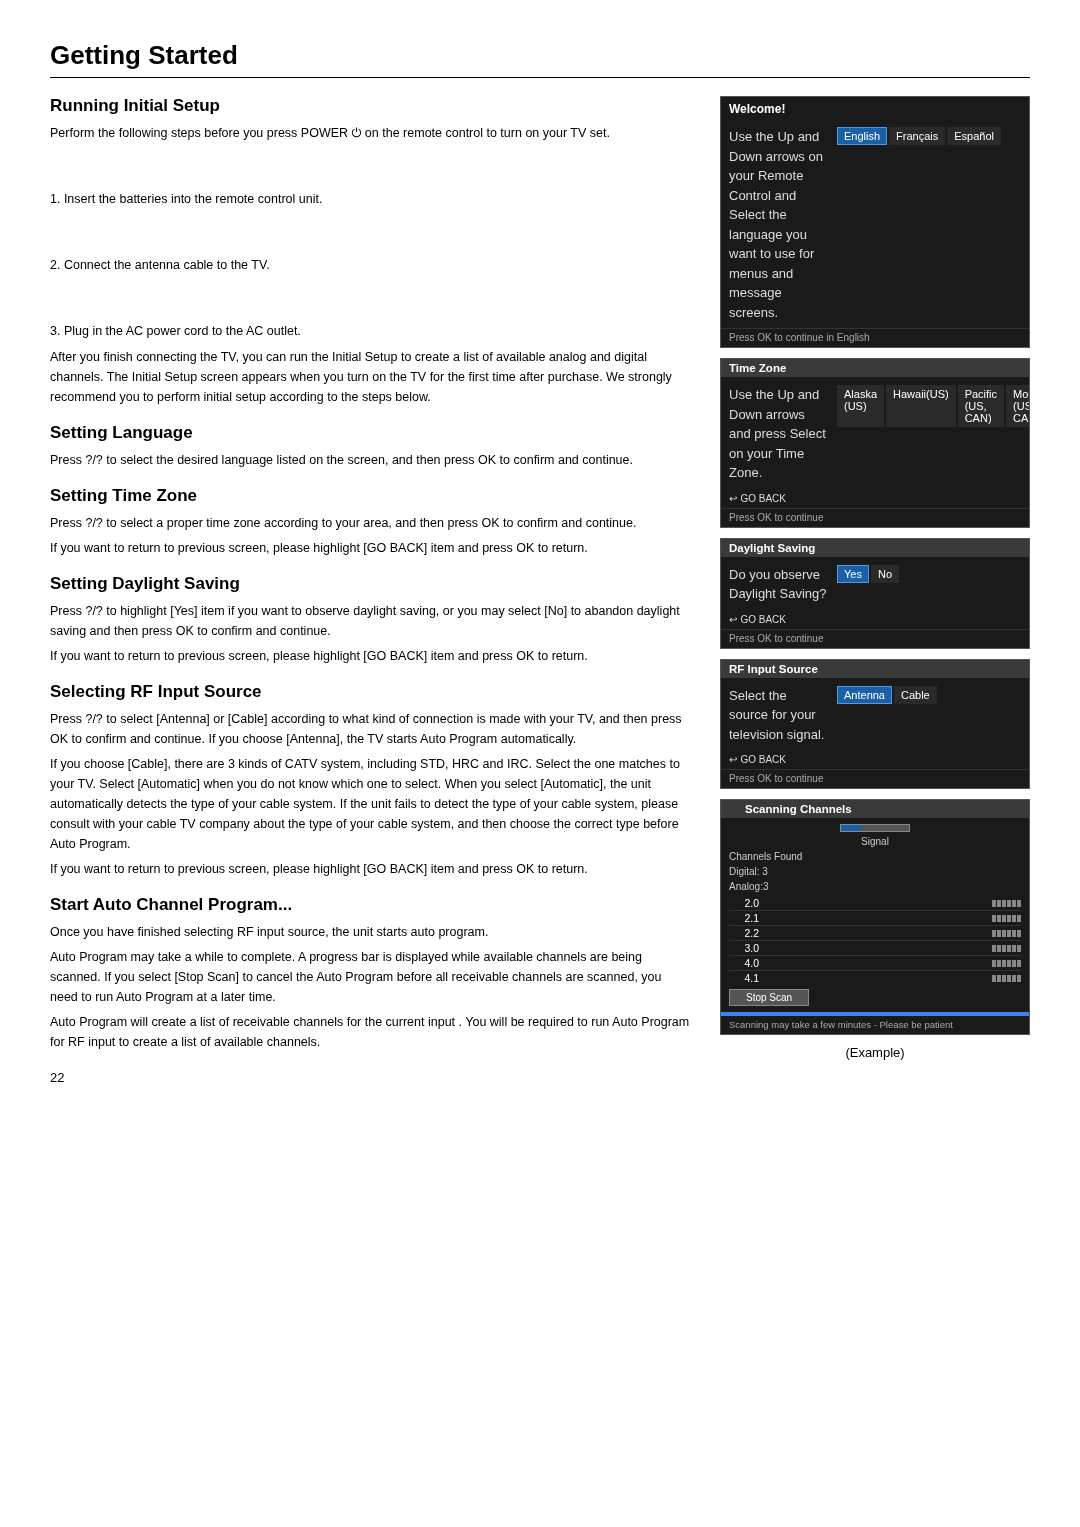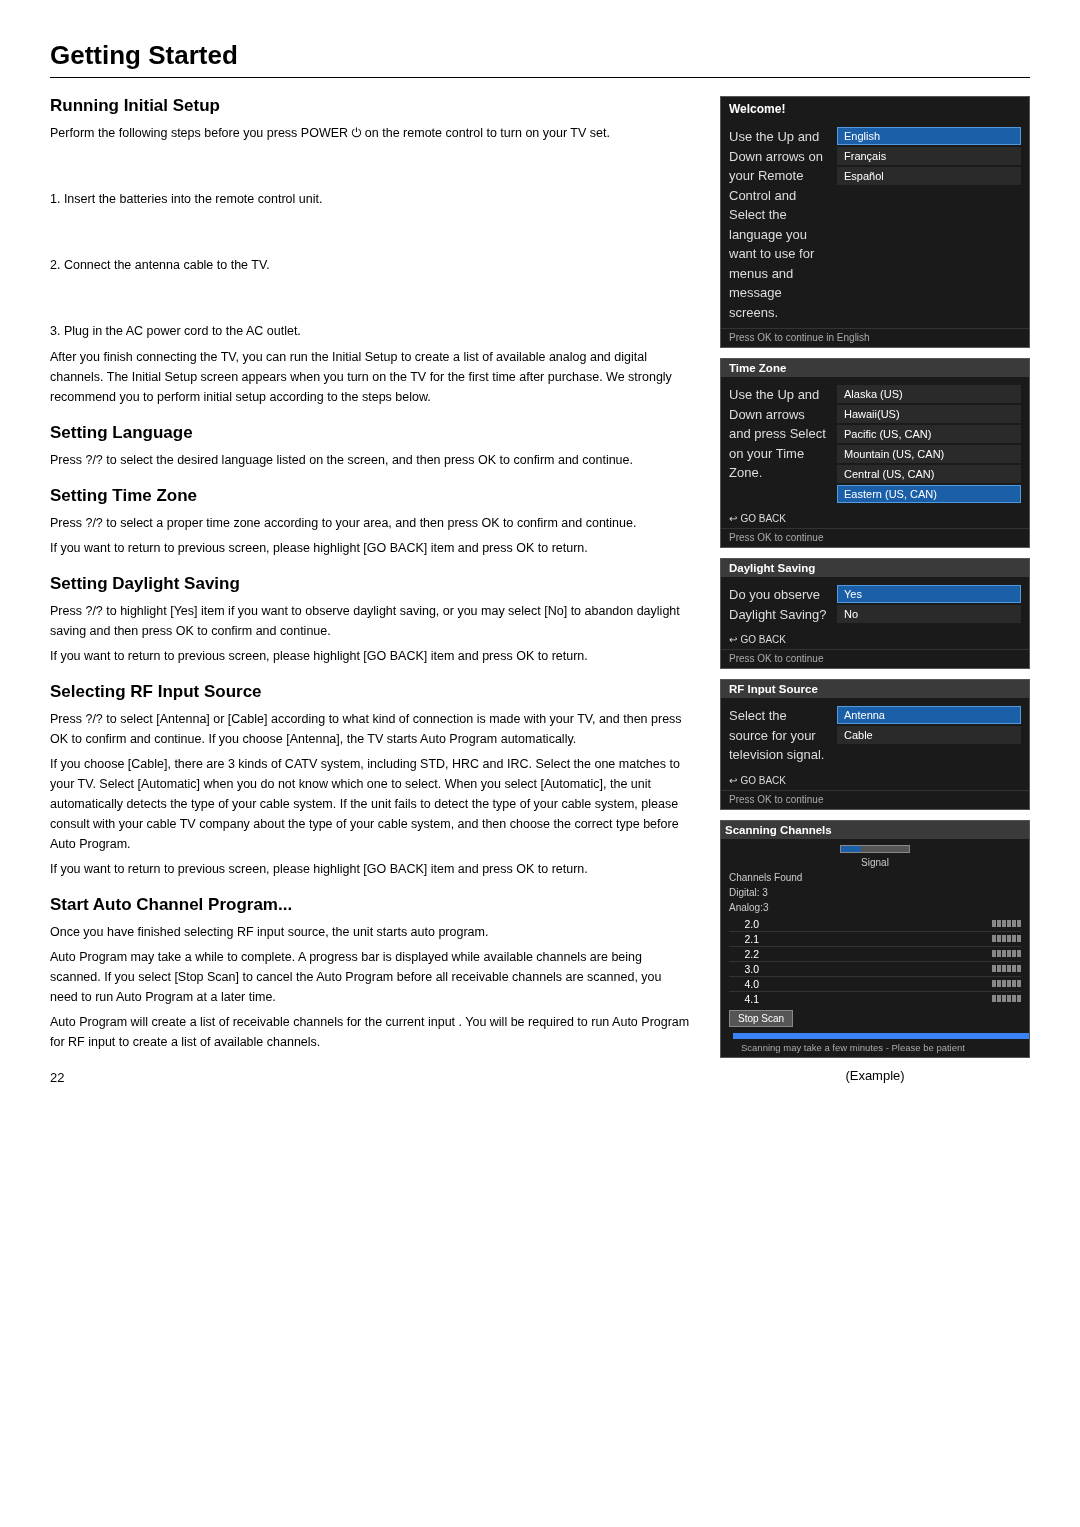--- a/index.html
+++ b/index.html
@@ -80,21 +80,21 @@
     }
     .tv-panel-left-text {
       flex: 0 0 100px;
       font-size: 13px;
       line-height: 1.5;
       color: #ddd;
     }
     .tv-panel-options {
       flex: 1;
       display: flex;
-      flex-direction: column;
+      flex-direction: row;
       gap: 2px;
     }
     .tv-option {
       background: #2a2a2a;
       color: #fff;
       padding: 2px 6px;
       font-size: 11px;
       border: 1px solid transparent;
     }
     .tv-option.selected {
@@ -132,21 +132,21 @@
       background: #1a1a1a;
       color: #fff;
       font-size: 10.5px;
       margin-bottom: 10px;
     }
     .scan-header {
       background: #3a3a3a;
       color: #fff;
       font-size: 11.5px;
       font-weight: bold;
-      padding: 3px 4px;
+      padding: 3px 24px;
     }
     .scan-body {
       padding: 6px 8px;
     }
     .scan-progress-bar {
       width: 70px;
       height: 8px;
       background: #555;
       border: 1px solid #888;
       margin-bottom: 4px;
@@ -182,28 +182,27 @@
     }
     .scan-info {
       font-size: 10px;
       color: #ccc;
       margin-bottom: 4px;
     }
     .scan-footer-text {
       font-size: 9.5px;
       color: #aaa;
       padding: 3px 8px 4px 8px;
-      border-top: 6px solid #3b82f6;
-      margin-left: 12px;
+      border-top: 4px solid #3b82f6;
     }
     .stop-scan-btn {
       background: #555;
       color: #fff;
       border: 1px solid #888;
-      padding: 2px 8px;
+      padding: 2px 16px;
       font-size: 10px;
       margin-top: 4px;
       cursor: pointer;
     }
     .example-label {
       text-align: center;
       font-size: 13px;
       color: #000;
       margin-top: 4px;
     }

